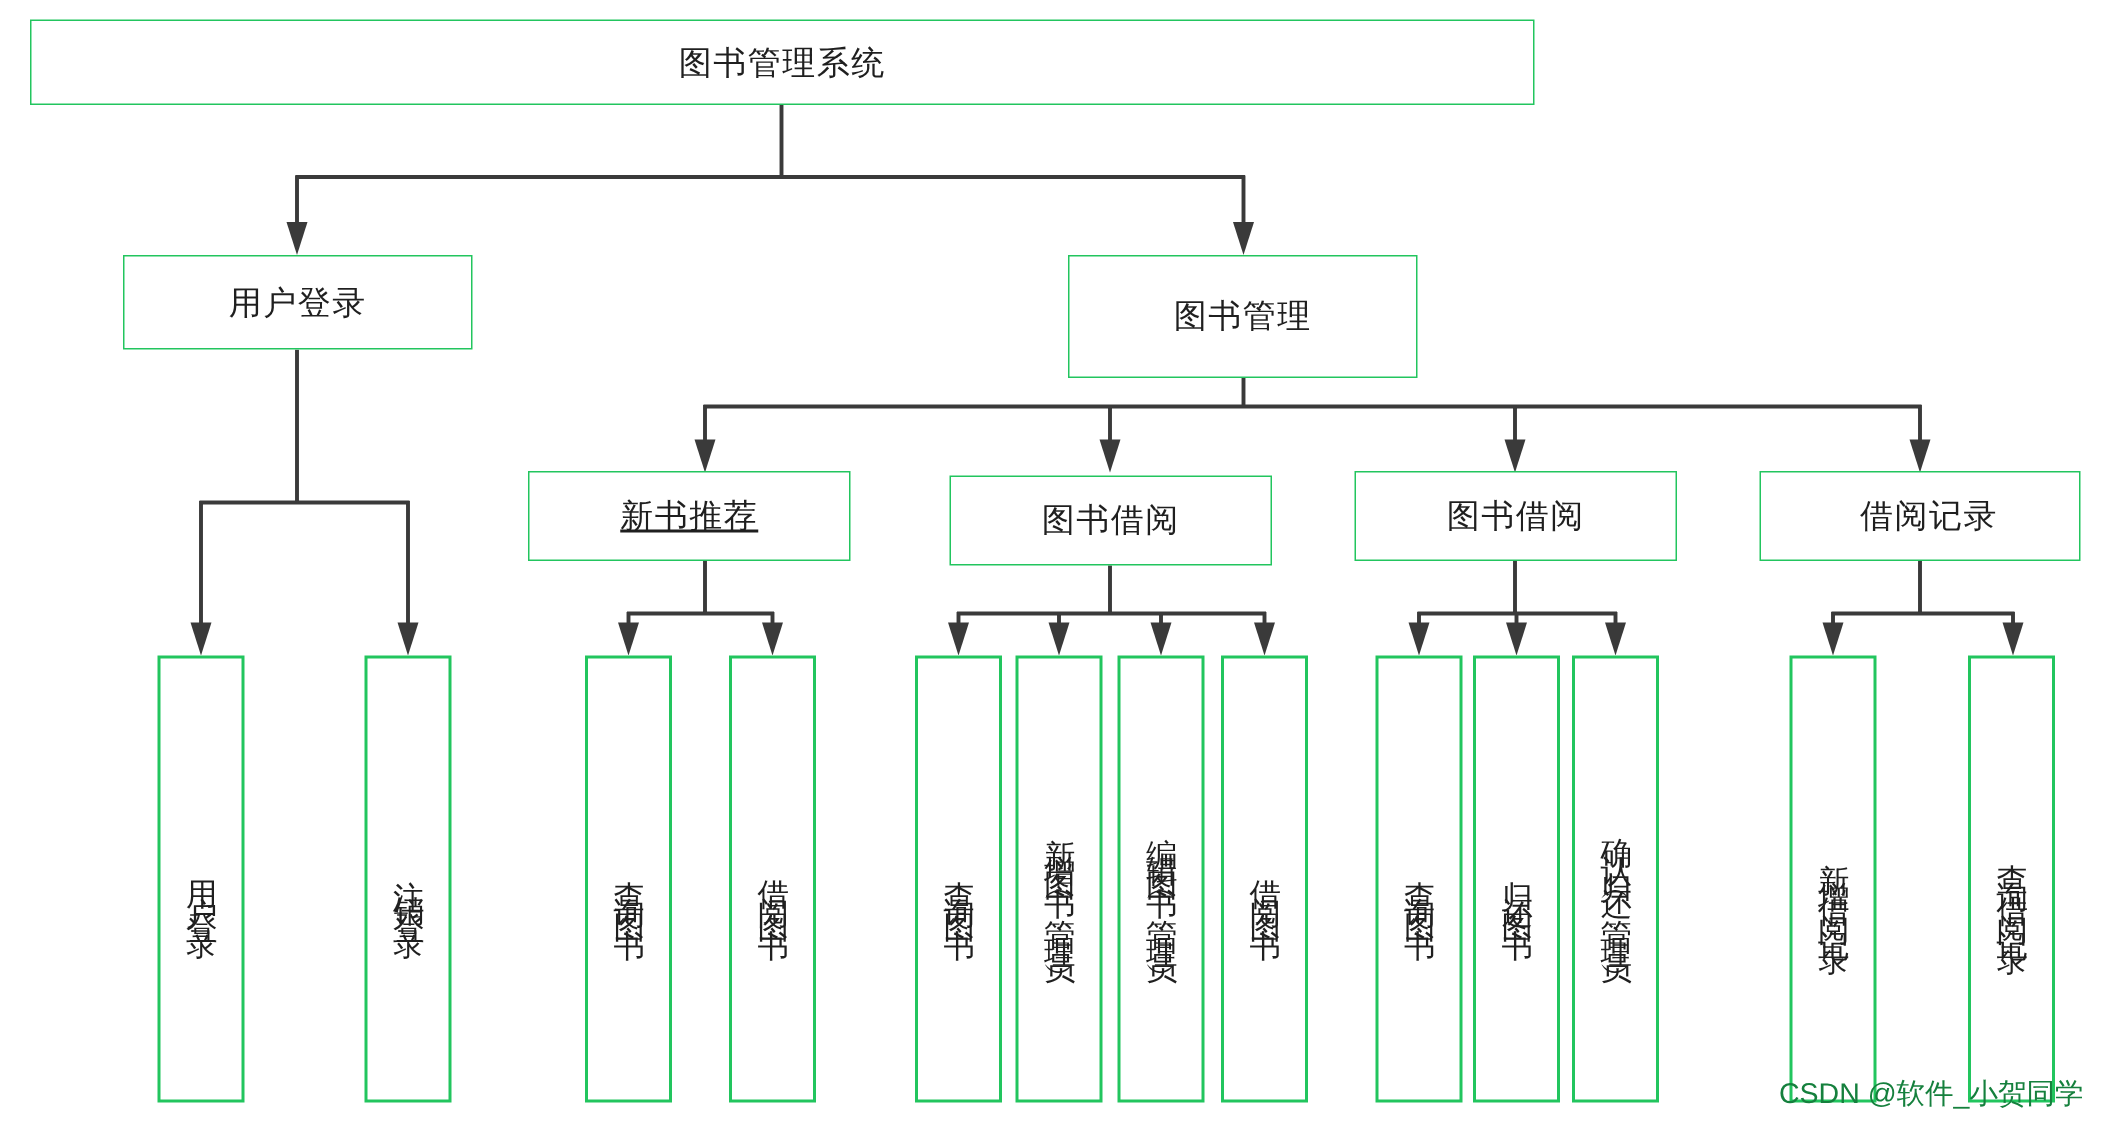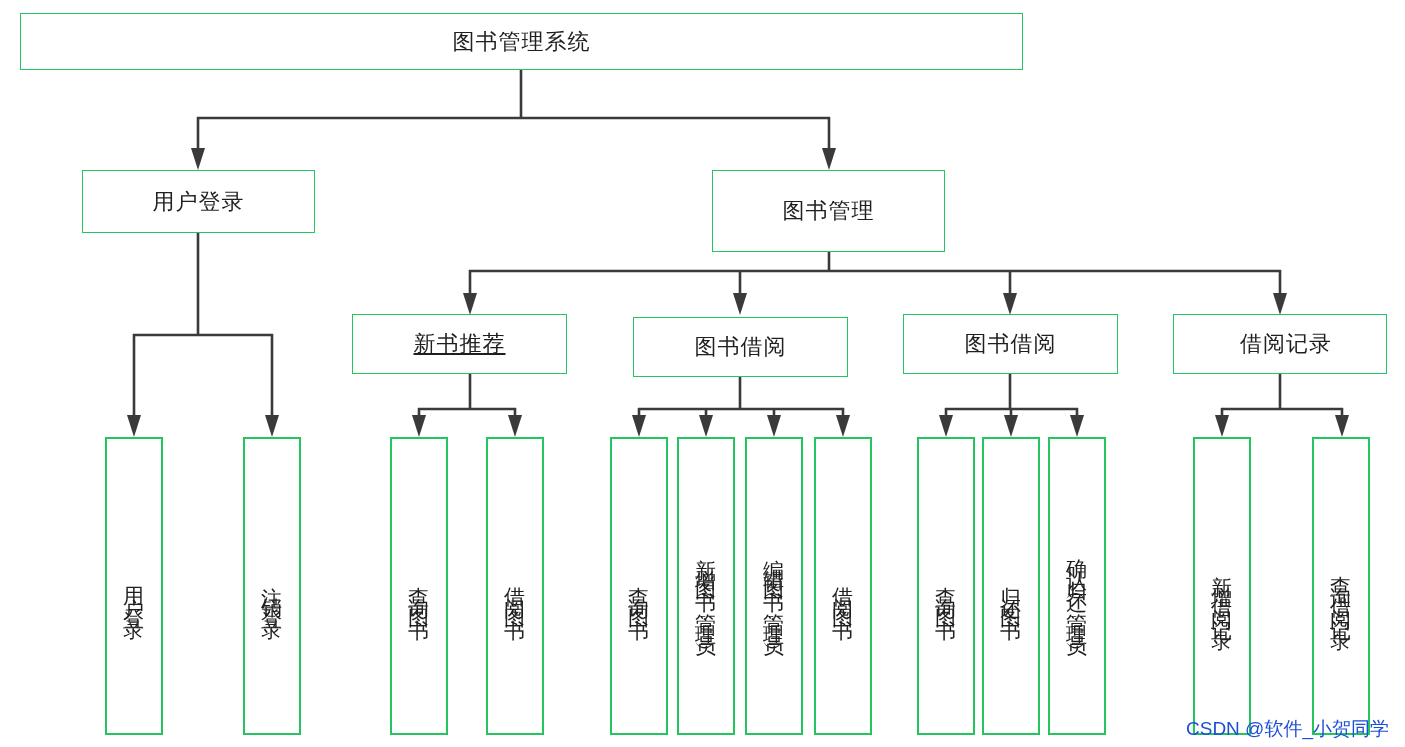--- a/index.html
+++ b/index.html
@@ -52,21 +52,21 @@
     letter-spacing: 11px;
     padding-top: 11px;
     line-height: 1.1;
     white-space: nowrap;
   }
   .watermark {
     position: absolute;
     left: 1186px;
     top: 716px;
     font-size: 19px;
-    color: #1d4ed8;
+    color: #15803d;
     white-space: nowrap;
     z-index: 5;
   }
 </style>
 </head>
 <body>
 
 <div class="canvas">
 
   <svg class="connectors" viewBox="0 0 1405 747" xmlns="http://www.w3.org/2000/svg">

